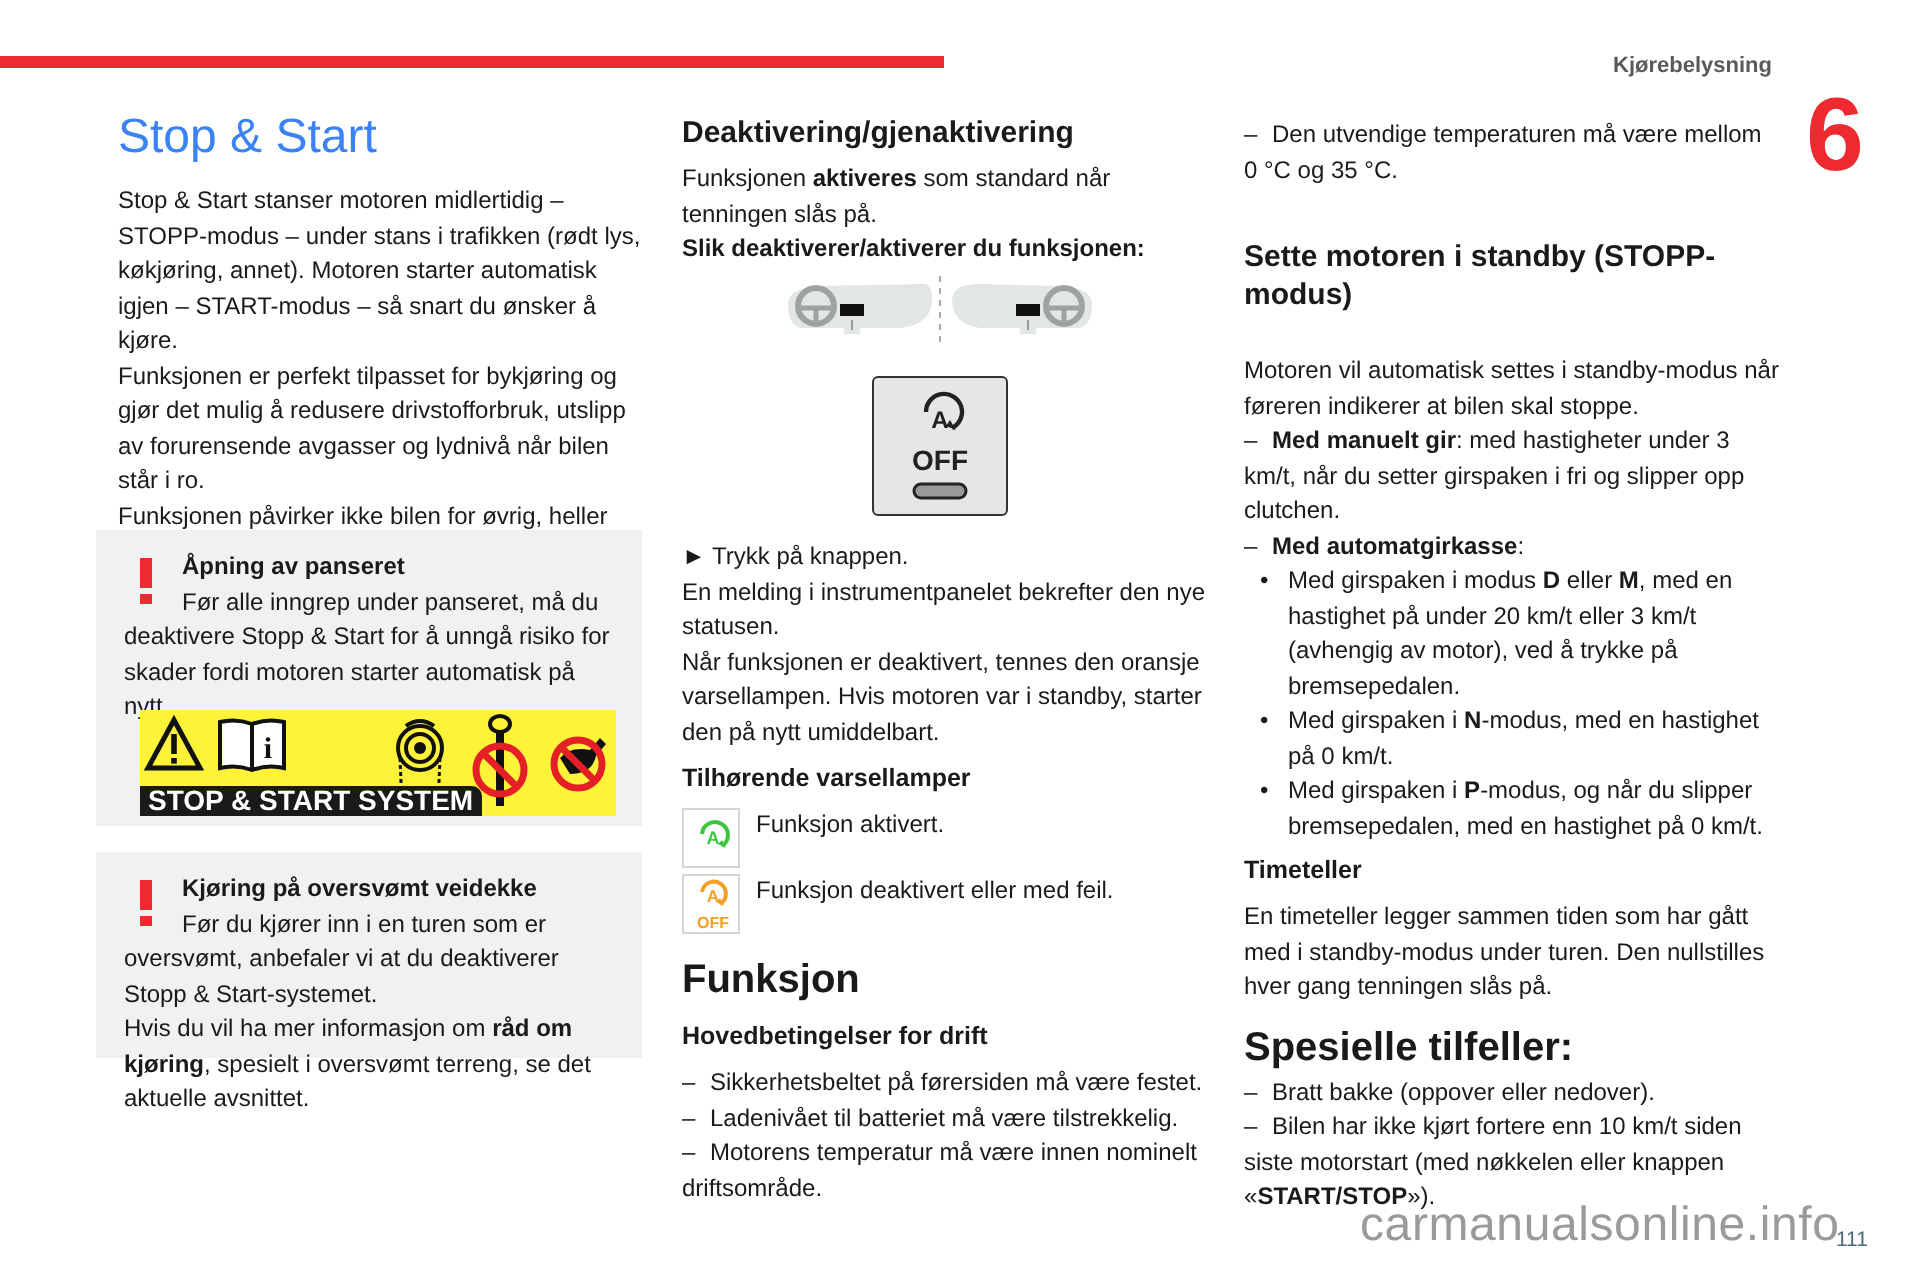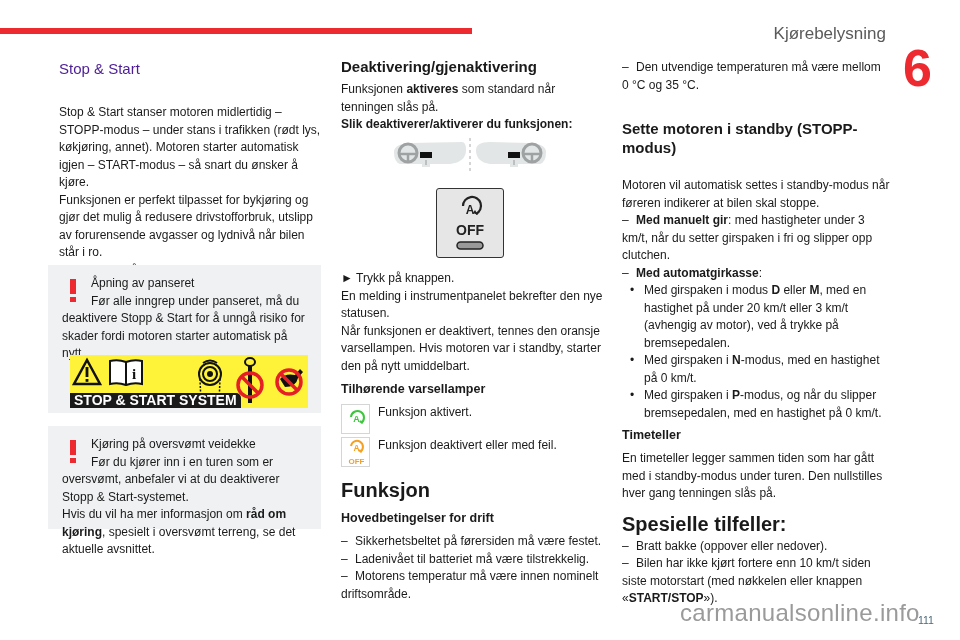--- a/index.html
+++ b/index.html
@@ -1,39 +1,39 @@
 <!DOCTYPE html>
 <html><head>
 <meta charset="utf-8">
 <style>
   * { box-sizing: border-box; margin: 0; padding: 0; }
   html, body { width: 960px; height: 640px; background: #ffffff; overflow: hidden; }
   body { position: relative; font-family: "Liberation Sans", sans-serif; color: #1a1a1a; font-size: 12px; line-height: 17.5px; }
 
   .top-bar { position: absolute; left: 0; top: 28px; width: 472px; height: 6px; background: #ee2a31; }
-  .chapter-title { position: absolute; right: 74px; top: 25px; font-size: 17px; color: #5a5a5a; }
+  .chapter-title { position: absolute; right: 74px; top: 25px; font-size: 11px; color: #5a5a5a; font-weight: bold; }
   .chapter-number { position: absolute; left: 903px; top: 42px; font-size: 52px; font-weight: bold; color: #ee2a31; line-height: 52px; }
 
   .col { position: absolute; top: 52px; }
   .col1 { left: 59px; width: 265px; }
   .col2 { left: 341px; width: 265px; }
   .col3 { left: 622px; width: 268px; }
 
-  .h1 { font-size: 15px; color: #4c1d95; font-weight: normal; line-height: 30px; margin-top: 2px; margin-bottom: 20px; }
+  .h1 { font-size: 24px; color: #3b82f6; font-weight: normal; line-height: 30px; margin-top: 2px; margin-bottom: 8px; }
   .h2 { font-size: 15px; font-weight: bold; line-height: 18px; margin-bottom: 5px; }
   .h-big { font-size: 20px; font-weight: bold; line-height: 24px; margin-bottom: 8px; }
   .h3 { font-size: 12.5px; font-weight: bold; line-height: 17px; margin-bottom: 6px; }
   p { margin: 0; }
   b { font-weight: bold; }
 
   .warn-box { position: absolute; left: 48px; width: 273px; background: #eff1f2; padding: 10px 12px 10px 14px; }
   .warn-box .excl { position: absolute; left: 20px; width: 10px; height: 24px; }
   .warn-box .excl .bar { position: absolute; left: 2px; top: 0; width: 6px; height: 15px; background: #ee2a31; }
   .warn-box .excl .dot { position: absolute; left: 2px; top: 18px; width: 6px; height: 5px; background: #ee2a31; }
-  .warn-title { font-weight: normal; padding-left: 29px; }
+  .warn-title { font-weight: bold; padding-left: 29px; }
   .warn-indent { padding-left: 29px; }
 
   .label-sticker { position: absolute; left: 70px; top: 355px; width: 238px; height: 53px; background: #fff33a; }
   .sticker-caption { position: absolute; left: 0; bottom: 0; background: #1a1a1a; color: #fff; font-size: 14px; font-weight: bold; padding: 2px 4px; border-top-right-radius: 5px; line-height: 11px; }
 
   .dash { display: inline-block; width: 14px; }
   .bullet { position: relative; padding-left: 22px; }
   .bullet::before { content: "•"; position: absolute; left: 8px; top: 0; }
 
   .lamp-row { position: relative; height: 33px; }

